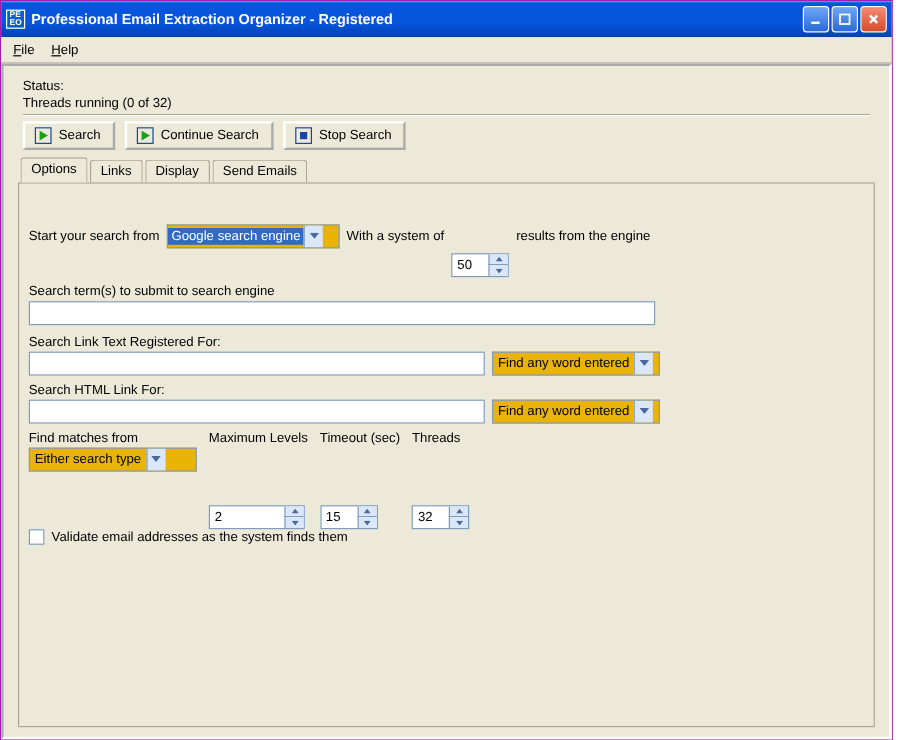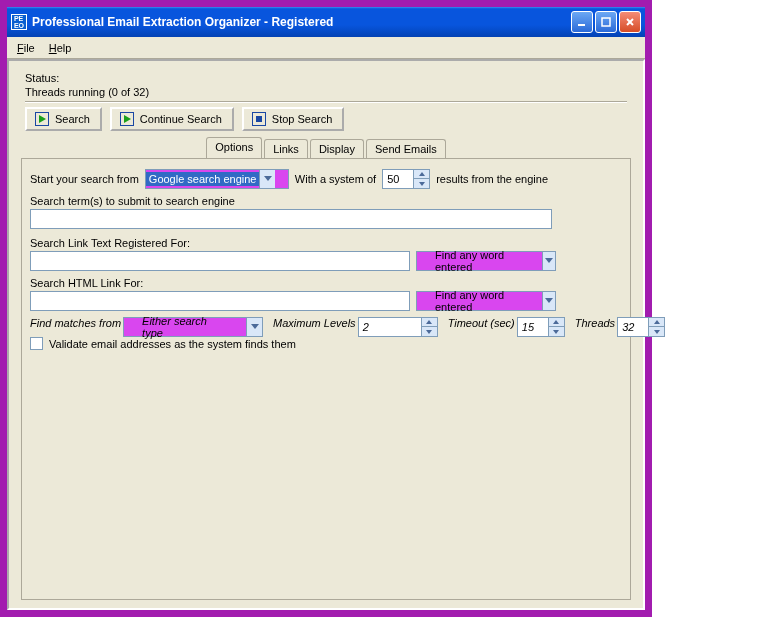--- a/index.html
+++ b/index.html
@@ -1,53 +1,53 @@
 <!DOCTYPE html>
 <html><head>
 <meta charset="utf-8">
 <style>
 * { box-sizing: border-box; margin: 0; padding: 0; }
 body { font-family: Tahoma, sans-serif; font-size: 11px; background: #fff; }
-.window { width: 652px; height: 617px; border: 7px solid #a21caf; background: #ece9d8; display: flex; flex-direction: column; }
+.window { width: 744px; height: 617px; border: 1px solid #a21caf; background: #ece9d8; display: flex; flex-direction: column; }
 .titlebar { height: 30px; background: linear-gradient(to bottom, #3c8ef0 0%, #0855dd 6%, #0855dd 60%, #0342b4 100%); display: flex; align-items: center; padding: 0 4px; color: #fff; font-weight: bold; font-size: 12px; }
 .titlebar-icon { width: 16px; height: 16px; background: #0a5fd0; border: 1px solid #fff; margin-right: 5px; display: flex; align-items: center; justify-content: center; font-size: 7px; line-height: 7px; color:#fff; }
 .title-text { flex: 1; }
 .win-btns { display: flex; gap: 2px; }
 .win-btn { width: 22px; height: 22px; border-radius: 3px; border: 1px solid #fff; display: flex; align-items: center; justify-content: center; color: #fff; font-weight: bold; font-size: 12px; }
 .win-min, .win-max { background: linear-gradient(#6ca8f4,#2b6ad8); }
 .win-close { background: linear-gradient(#f48c77,#d64d27); }
 .menubar { height: 22px; background: #ece9d8; border-bottom: 1px solid #aca899; display: flex; align-items: center; padding: 0 4px; gap: 2px; }
 .menuitem { padding: 2px 6px; cursor: default; }
 .menuitem .u { text-decoration: underline; }
 .status-area { padding: 2px 4px 4px 4px; }
 .status-area .line { line-height: 14px; }
 .hr-embed { border-top: 1px solid #aca899; border-bottom: 1px solid #fff; margin-top: 2px; }
 .toolbar { display: flex; gap: 8px; margin: 0 0 6px 4px; }
 .btn { background: #ece9d8; border: 2px outset #fff; padding: 3px 10px 3px 8px; display: flex; align-items: center; gap: 6px; cursor: default; height: 24px; }
 .btn .ic { width: 14px; height: 14px; }
-.tabstrip { display: flex; align-items: flex-end; margin-left: 2px; justify-content: center; }
+.tabstrip { display: flex; align-items: flex-end; margin-left: 2px; }
 .tab { border: 1px solid #aca899; border-bottom: none; background: #ece9d8; padding: 3px 8px 4px 8px; border-radius: 3px 3px 0 0; margin-right: 2px; position: relative; top: 1px; cursor: default; }
 .tab.active { background: #ece9d8; top: 0; padding-bottom: 5px; z-index: 2; }
 .tab-panel { border: 1px solid #aca899; background: #ece9d8; padding: 10px 8px; flex: 1; position: relative; }
 .row { display: flex; align-items: center; gap: 6px; margin-bottom: 6px; flex-wrap: wrap; }
 .label { white-space: nowrap; }
-.select { border: 1px solid #7f9db9; background: #d946ef; height: 20px; display: flex; align-items: center; position: relative; }
-.select .sel-text { padding: 0 18px; }
+.select { border: 1px solid #7f9db9; background: #eab308; height: 20px; display: flex; align-items: center; position: relative; }
+.select .sel-text { padding: 0 4px; }
 .select .sel-text.hilite { background: #316ac5; color: #fff; padding: 1px 3px; }
 .select .dd { width: 16px; height: 100%; background: #d9e7f8; border-left: 1px solid #7f9db9; display:flex; align-items:center; justify-content:center; }
 .dd svg { width:8px; height:6px; }
 .text-input { border: 1px solid #7f9db9; background: #fff; height: 20px; padding: 0 4px; }
-.spin { border: 1px solid #7f9db9; background: #fff; height: 20px; display: flex; align-items: center; position: relative; }
+.spin { border: 1px solid #7f9db9; background: #fff; height: 20px; display: flex; align-items: center; position: relative; margin-top: 48px; }
 .spin .val { padding: 0 4px; flex: 1; }
 .spin .spn { width: 16px; display:flex; flex-direction:column; }
 .spin .sp { height: 9px; background: #d9e7f8; border-left:1px solid #7f9db9; display:flex; align-items:center; justify-content:center; }
 .spin .sp:first-child { border-bottom:1px solid #7f9db9; }
 .full { width: 522px; }
 .grid4 { display:flex; gap:10px; }
-.grid4 .col { display:flex; flex-direction:row; gap:2px;font-style:italic; }
+.grid4 .col { display:flex; flex-direction:column; gap:2px; }
 .checkbox-row { display:flex; align-items:center; gap:6px; }
 .cb { width:13px; height:13px; background:#fff; border:1px solid #7f9db9; }
 .inner-frame { border: 2px inset #fff; flex:1; background:#ece9d8; margin:0; position:relative; }
 .content-inner { position:absolute; inset:0; padding: 8px 12px; display:flex; flex-direction:column; }
 </style>
 </head>
 <body>
 
 <div class="window">
 

